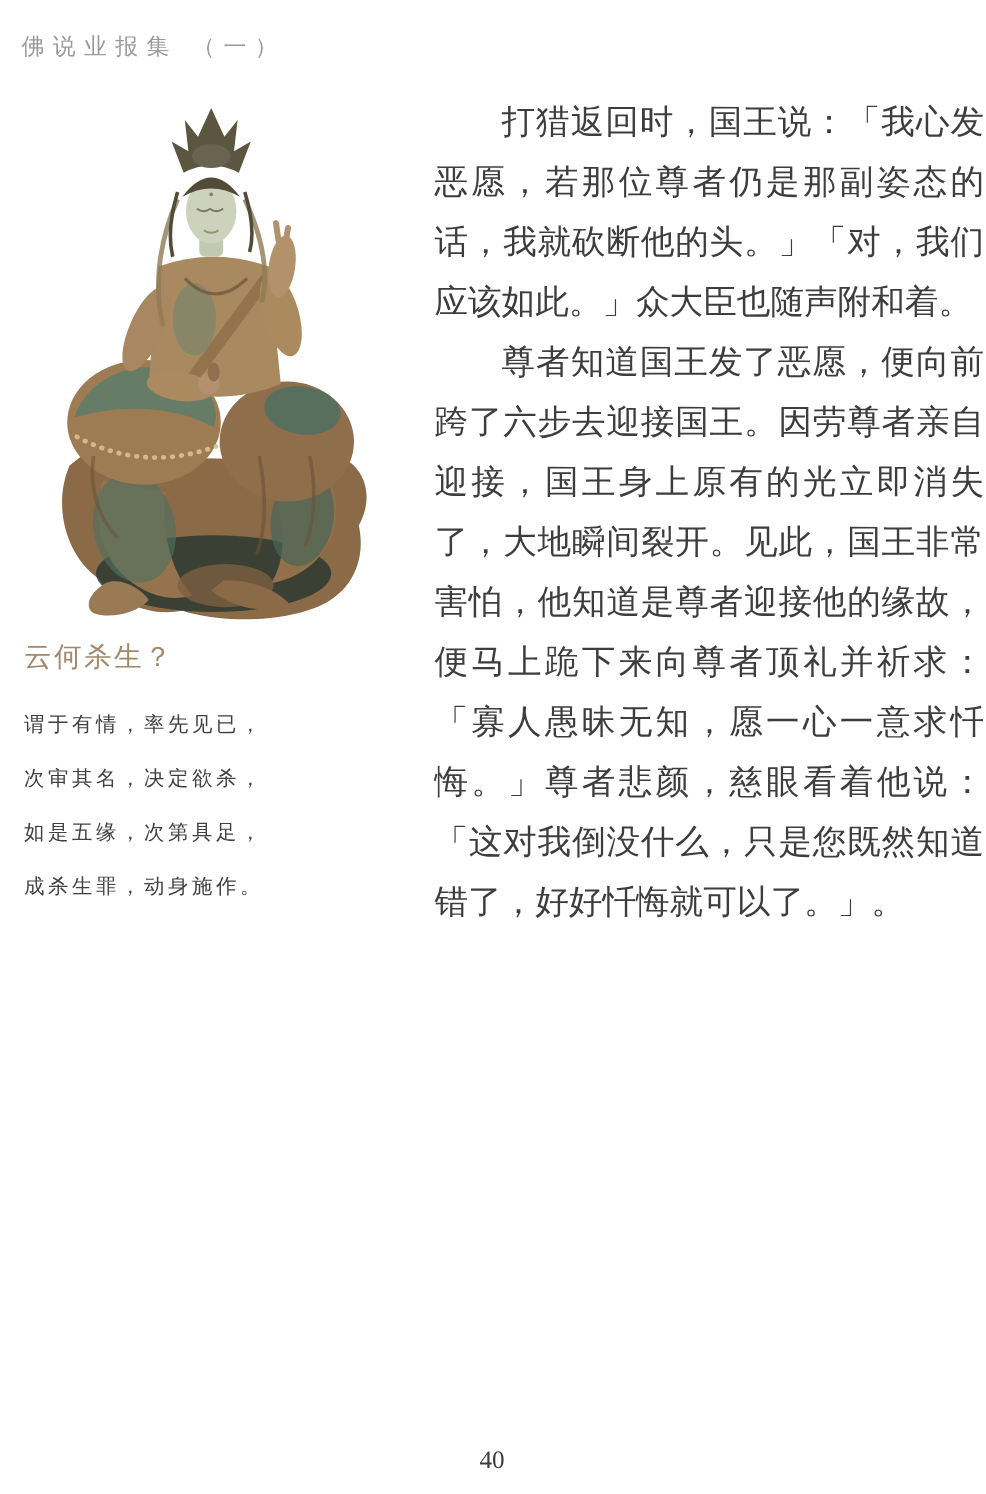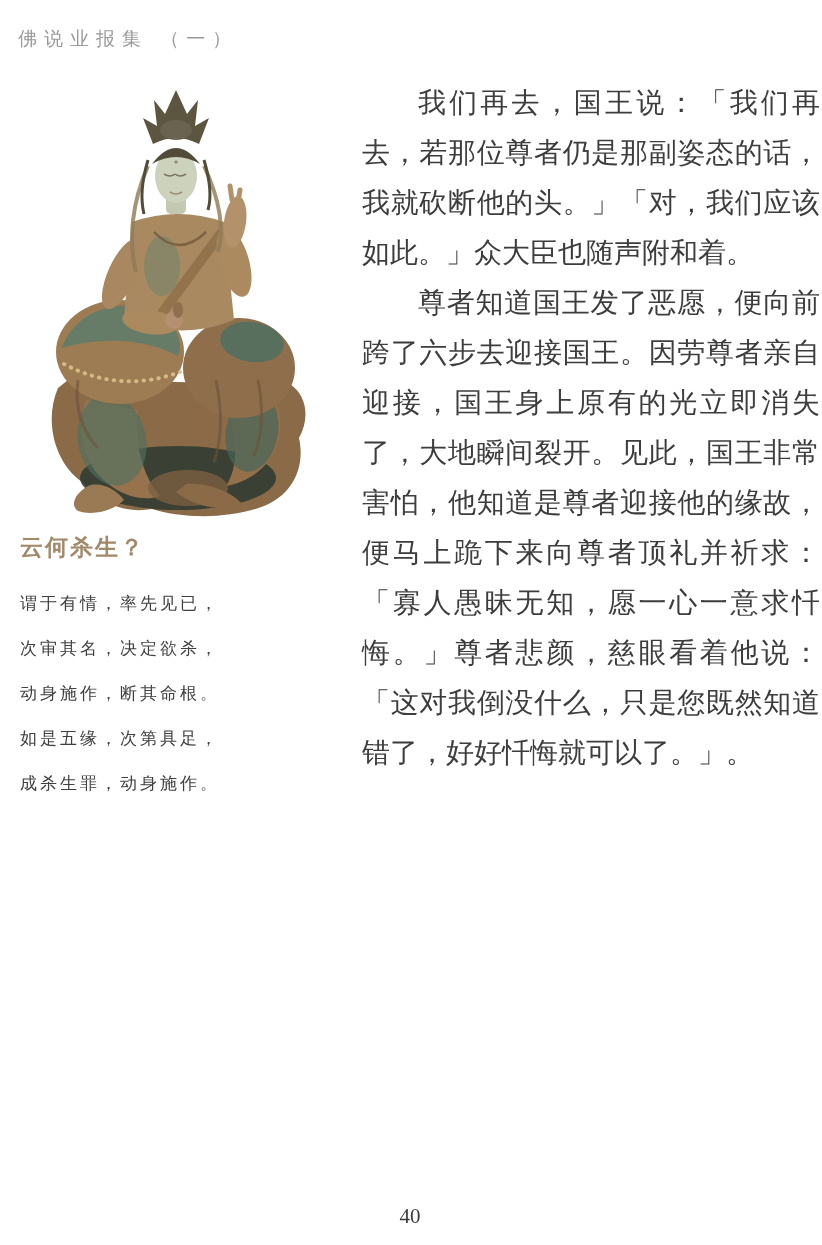--- a/index.html
+++ b/index.html
@@ -20,21 +20,21 @@
   
   .statue-figure{
     position:absolute;top:80px;left:26px;
     width:310px;height:442px;margin:0;
   }
   .poem-block{
     position:absolute;top:532px;left:20px;width:314px;
   }
   .poem-title{
     margin:0 0 18px 0;
-    font-size:23px;font-weight:bold;
+    font-size:23px;font-weight:normal;
     color:#a1896a;letter-spacing:2px;
     font-family:"Liberation Sans","DejaVu Sans",sans-serif;
   }
   .poem-line{
     font-size:17px;color:#404040;
     line-height:45px;letter-spacing:3px;
     white-space:nowrap;
   }
   .poem-source{
     margin-top:4px;
@@ -113,25 +113,24 @@
       <path d="M150,10 L161,34 L172,20 L169,46 L183,38 L173,64 Q150,52 127,64 L117,38 L131,46 L128,20 L139,34 Z" fill="#5c553f"></path>
       <ellipse cx="150" cy="50" rx="16" ry="10" fill="#6a6350"></ellipse>
       <path d="M122,80 C116,100 114,118 118,134 M178,80 C184,100 186,116 182,130" stroke="#514b38" stroke-width="3" fill="none"></path>
     </svg>
   </figure>
 
   <div class="poem-block">
     <h3 class="poem-title">云何杀生？</h3>
     <div class="poem-line">谓于有情，率先见已，</div>
     <div class="poem-line">次审其名，决定欲杀，</div>
-    <div class="poem-line">动身施作，断其命根。</div>
     <div class="poem-line">如是五缘，次第具足，</div>
     <div class="poem-line">成杀生罪，动身施作。</div>
   </div>
 
   <main class="main-text">
-    <p>我们再去，国王说：「我们再去，若那位尊者仍是那副姿态的话，我就砍断他的头。」「对，我们应该如此。」众大臣也随声附和着。</p>
+    <p>打猎返回时，国王说：「我心发恶愿，若那位尊者仍是那副姿态的话，我就砍断他的头。」「对，我们应该如此。」众大臣也随声附和着。</p>
     <p>尊者知道国王发了恶愿，便向前跨了六步去迎接国王。因劳尊者亲自迎接，国王身上原有的光立即消失了，大地瞬间裂开。见此，国王非常害怕，他知道是尊者迎接他的缘故，便马上跪下来向尊者顶礼并祈求：「寡人愚昧无知，愿一心一意求忏悔。」尊者悲颜，慈眼看着他说：「这对我倒没什么，只是您既然知道错了，好好忏悔就可以了。」。</p>
   </main>
 
   <div class="page-number">40</div>
 
 </div>
 
 </body></html>

